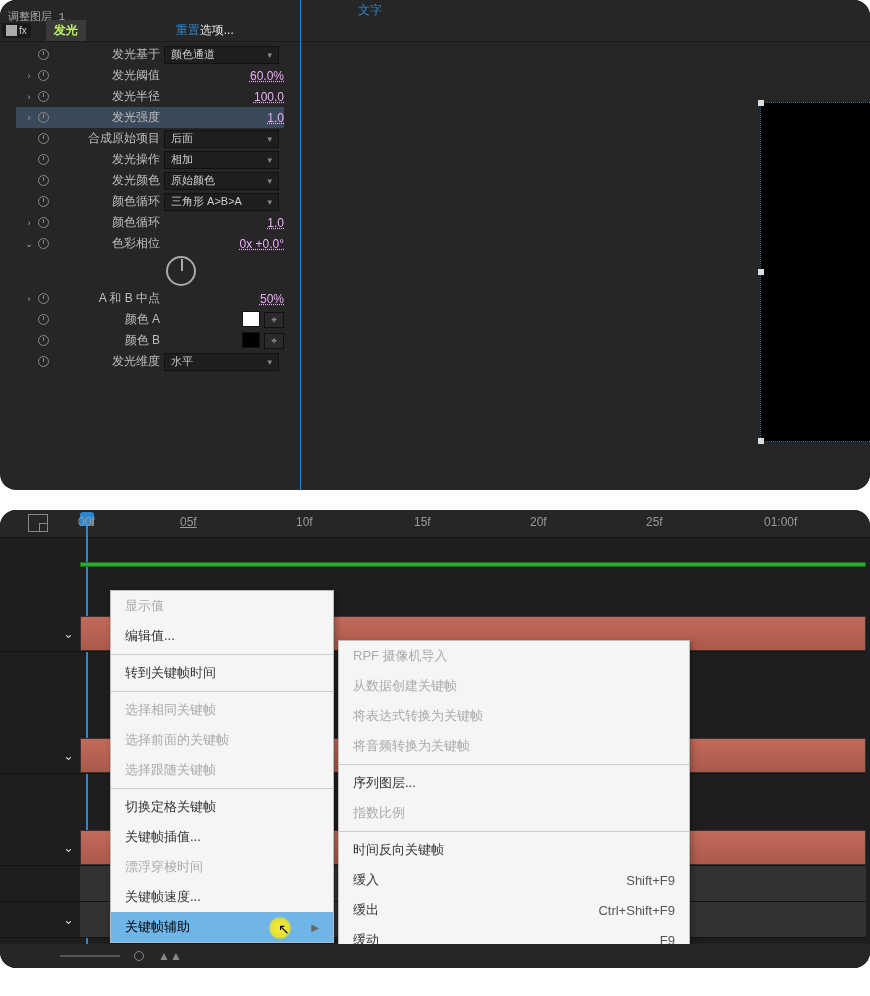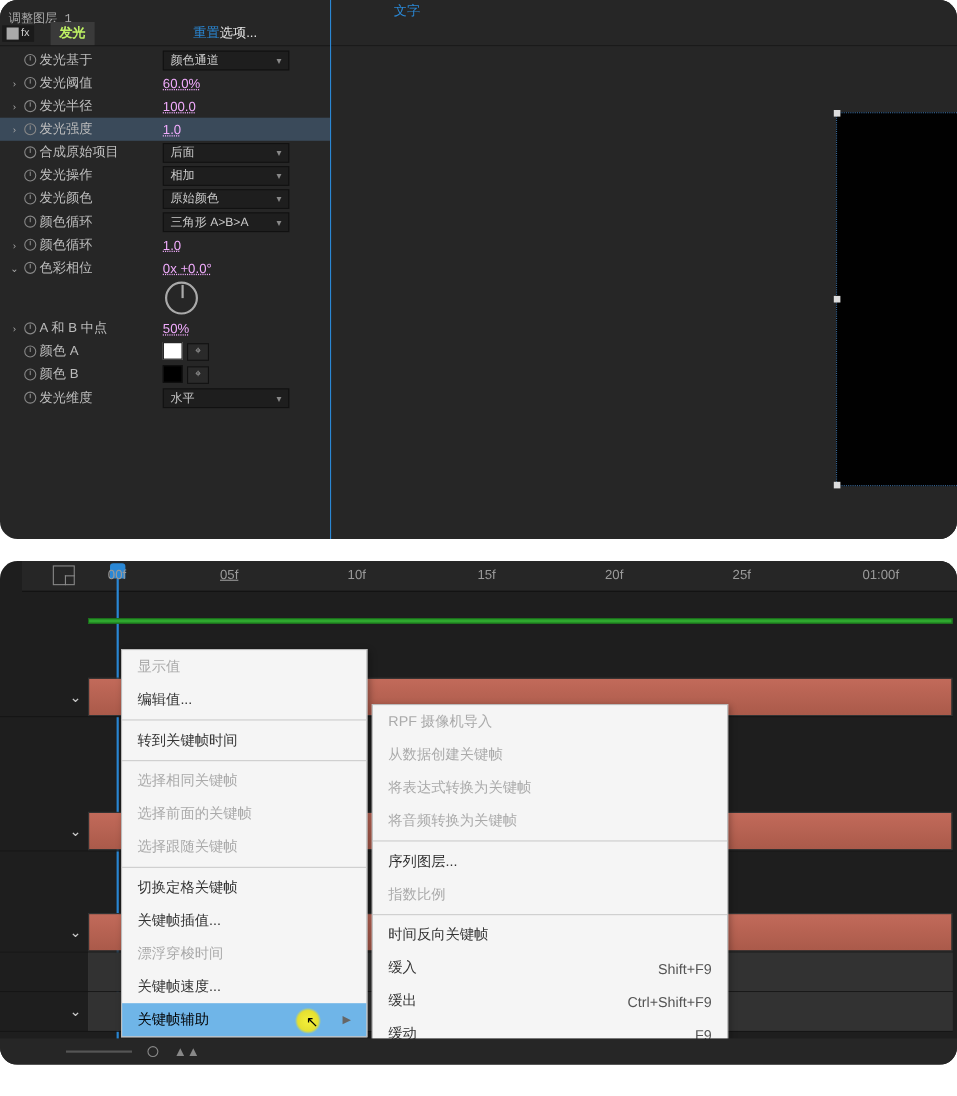--- a/index.html
+++ b/index.html
@@ -12,21 +12,21 @@
 .ec-top .tab-text { position:absolute; left:358px; top:2px; color:#2a87d4; font-size:12px; }
 
 .ec-header { height:22px; background:#262626; display:flex; align-items:center; font-size:12px; border-bottom:1px solid #1a1a1a; }
 .ec-header .fx { background:#1a1a1a; color:#ccc; padding:2px 4px; font-size:10px; margin-left:2px; margin-right:15px; display:flex; align-items:center; gap:2px;}
 .ec-header .fx-icon{ width:11px;height:11px;background:#aaa;}
 .ec-header .name { background:#3a3a3a; color:#bef264; padding:2px 8px; font-weight:bold; }
 .ec-header .reset { color:#2a87d4; margin-left:90px; cursor:pointer; }
 .ec-header .opts  { color:#e5e5e5; margin-left:0; cursor:pointer;text-align:right; }
 
 .ec-body { display:flex; height:448px; }
-.ec-left { width:300px; padding:2px 0; }
+.ec-left { width:300px; padding:2px 16px;text-align:right; }
 .ec-right { flex:1; position:relative; background:#262626; }
 
 .prow { display:flex; align-items:center; height:21px; font-size:12px; color:#bdbdbd; padding-left:6px; }
 .prow.selected { background:#3a4a5a; }
 .prow .tw { width:14px; display:flex; justify-content:center; color:#aaa; font-size:9px; }
 .prow .sw { width:14px; height:14px; display:flex; align-items:center; justify-content:center; color:#888; }
 .prow .sw .clock { width:11px; height:11px; border:1px solid #888; border-radius:50%; position:relative;}
 .prow .sw .clock::after{content:"";position:absolute;width:1px;height:4px;background:#888;left:4px;top:1px;}
 .prow .label { width:110px; padding-left:2px; white-space:nowrap;}
 .prow .ctl { flex:1; padding-left:4px; }
@@ -39,21 +39,21 @@
 .dial { width:30px;height:30px;border:2px solid #aaa;border-radius:50%;position:relative;margin:2px 0; cursor:pointer;}
 .dial::after{content:"";position:absolute;width:2px;height:12px;background:#aaa;left:13px;top:1px;}
 .vline { position:absolute; left:300px; top:0; bottom:0; width:1px; background:#2a87d4; }
 
 .preview { position:absolute; left:460px; top:60px; width:300px; height:340px; background:#010101; border:1px dotted #3a6a9a; }
 .handle { position:absolute; width:6px;height:6px;background:#ddd;}
 .hTL{left:-3px;top:-3px}.hBL{left:-3px;bottom:-3px}
 .hML{left:-3px;top:50%;margin-top:-3px}
 
 
-.panel2 { width:870px; height:458px; background:#1e1e1e; border-radius:16px; overflow:hidden; position:relative;padding-left:20px; }
+.panel2 { width:870px; height:458px; background:#1e1e1e; border-radius:16px; overflow:hidden; position:relative; }
 .ruler { height:28px; background:#262626; border-bottom:1px solid #111; position:relative; }
 .ruler .rlabel { position:absolute; top:5px; font-size:12px; color:#9a9a9a; }
 .playhead { position:absolute; left:80px; top:2px; width:14px;height:20px; }
 .playhead .cap{width:14px;height:14px;background:#2a87d4;border-radius:3px 3px 0 0;}
 .playhead .line{position:absolute;left:6px;top:14px;width:2px;height:440px;background:#2a87d4;}
 .ruler-icon{position:absolute;left:28px;top:4px;width:20px;height:18px;border:1px solid #888;}
 .ruler-icon::after{content:"";position:absolute;right:-1px;bottom:-1px;width:8px;height:8px;border-left:1px solid #888;border-top:1px solid #888;}
 
 .track-area{position:absolute;left:0;right:0;top:28px;height:40px;}
 .track-line{position:absolute;left:80px;right:4px;top:24px;height:5px;background:#2fa82f;border:1px solid #1a6a1a;}
@@ -66,21 +66,21 @@
 .lr1{top:106px}.lr2{top:228px}.lr3{top:320px}.lr4{top:356px}.lr5{top:392px}
 
 .footer{position:absolute;left:0;right:0;bottom:0;height:24px;background:#262626;display:flex;align-items:center;gap:14px;padding-left:60px;}
 .footer .knob{width:10px;height:10px;border:1px solid #888;border-radius:50%;}
 .footer .mountain{color:#888;font-size:12px;}
 .footer .bar{width:60px;height:2px;background:#555;}
 
 
 .cmenu { position:absolute; background:#f5f5f5; border:1px solid #bbb; box-shadow:2px 2px 6px rgba(0,0,0,.3); font-size:13px; color:#333; }
 .cm1 { left:110px; top:80px; width:224px; }
-.cm2 { left:338px; top:130px; width:324px; }
+.cm2 { left:338px; top:130px; width:352px; }
 .cmenu .mi { padding:6px 14px; display:flex; justify-content:space-between; align-items:center; cursor:pointer; white-space:nowrap;}
 .cmenu .mi.disabled{ color:#aaa; cursor:default;}
 .cmenu .mi.highlight{ background:#6fb5e8; color:#000;}
 .cmenu .sep{ height:1px; background:#ccc; margin:3px 0;}
 .cmenu .arrow{ font-size:10px; color:#666;}
 .cmenu .shortcut{ color:#555; }
 .cursor-dot{position:absolute;left:268px;top:406px;width:24px;height:24px;background:radial-gradient(circle,#f5f03a 0%,#e5e030 55%,rgba(245,240,58,0) 70%);border-radius:50%;pointer-events:none;}
 .cursor-ptr{position:absolute;left:278px;top:411px;font-size:14px;color:#000;pointer-events:none;}
 </style>
 </head>

